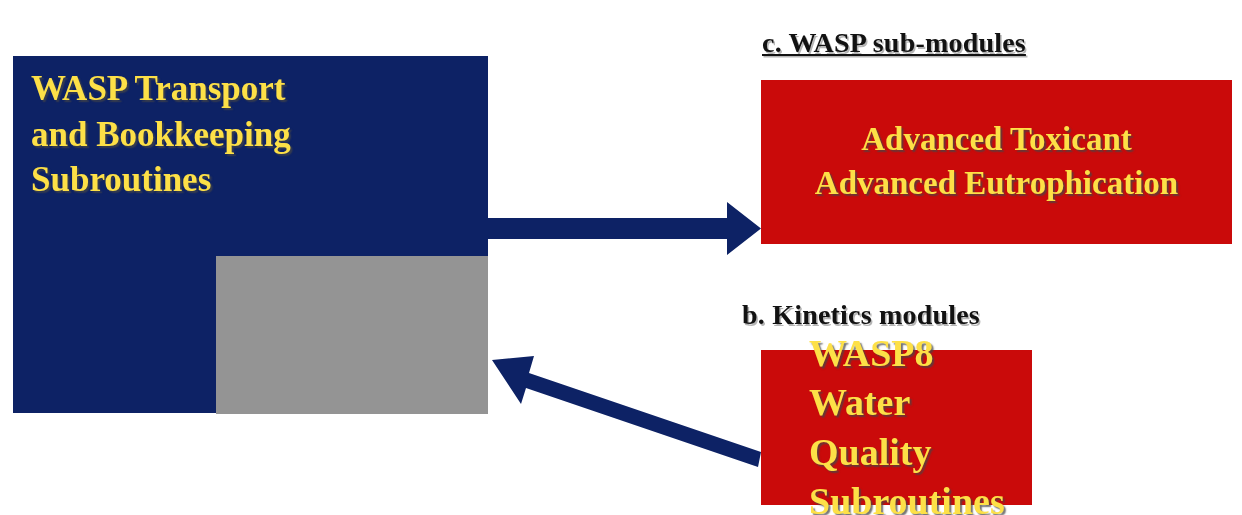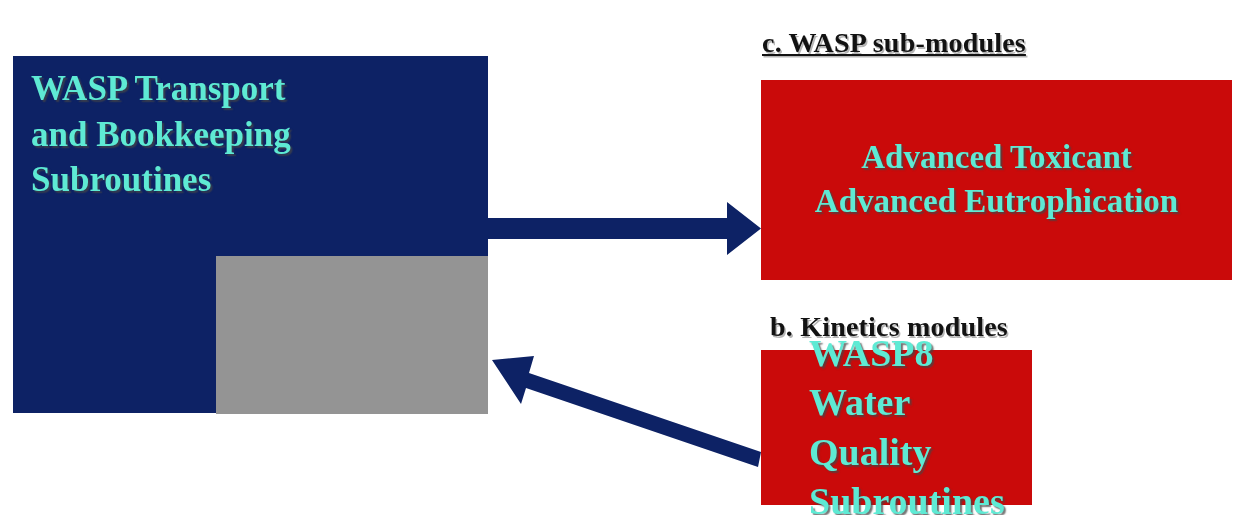--- a/index.html
+++ b/index.html
@@ -26,31 +26,31 @@
     font-weight: bold;
     font-size: 28px;
     line-height: 1.05;
     color: #121212;
     white-space: nowrap;
     text-shadow: 1.5px 1.5px 0.5px rgba(120,120,120,0.55);
     letter-spacing: 0.2px;
   }
   #caption-a { left: 14px;  top: 4px; }
   #caption-c { left: 762px; top: 28px; text-decoration: underline; }
-  #caption-b { left: 770px; top: 300px; margin-top: 12px; }
+  #caption-b { left: 742px; top: 300px; }
 
   
   .box {
     position: absolute;
     box-sizing: border-box;
   }
   .box-text {
     font-family: "Liberation Serif", "DejaVu Serif", serif;
     font-weight: bold;
-    color: #5eead4;
+    color: #fde047;
     text-shadow: 2px 2px 1.5px rgba(70,70,70,0.75);
     white-space: pre-line;
   }
 
   
   #main-module-box {
     left: 13px;
     top: 56px;
     width: 475px;
     height: 357px;
@@ -75,21 +75,21 @@
     height: 158px;
     background: #949494;
     z-index: 2;
   }
 
   
   #submodules-box {
     left: 761px;
     top: 80px;
     width: 471px;
-    height: 200px;
+    height: 164px;
     background: #ca0a0a;
     z-index: 1;
     display: flex;
     align-items: center;
     justify-content: center;
   }
   #submodules-text {
     font-size: 33px;
     line-height: 1.32;
     text-align: center;

